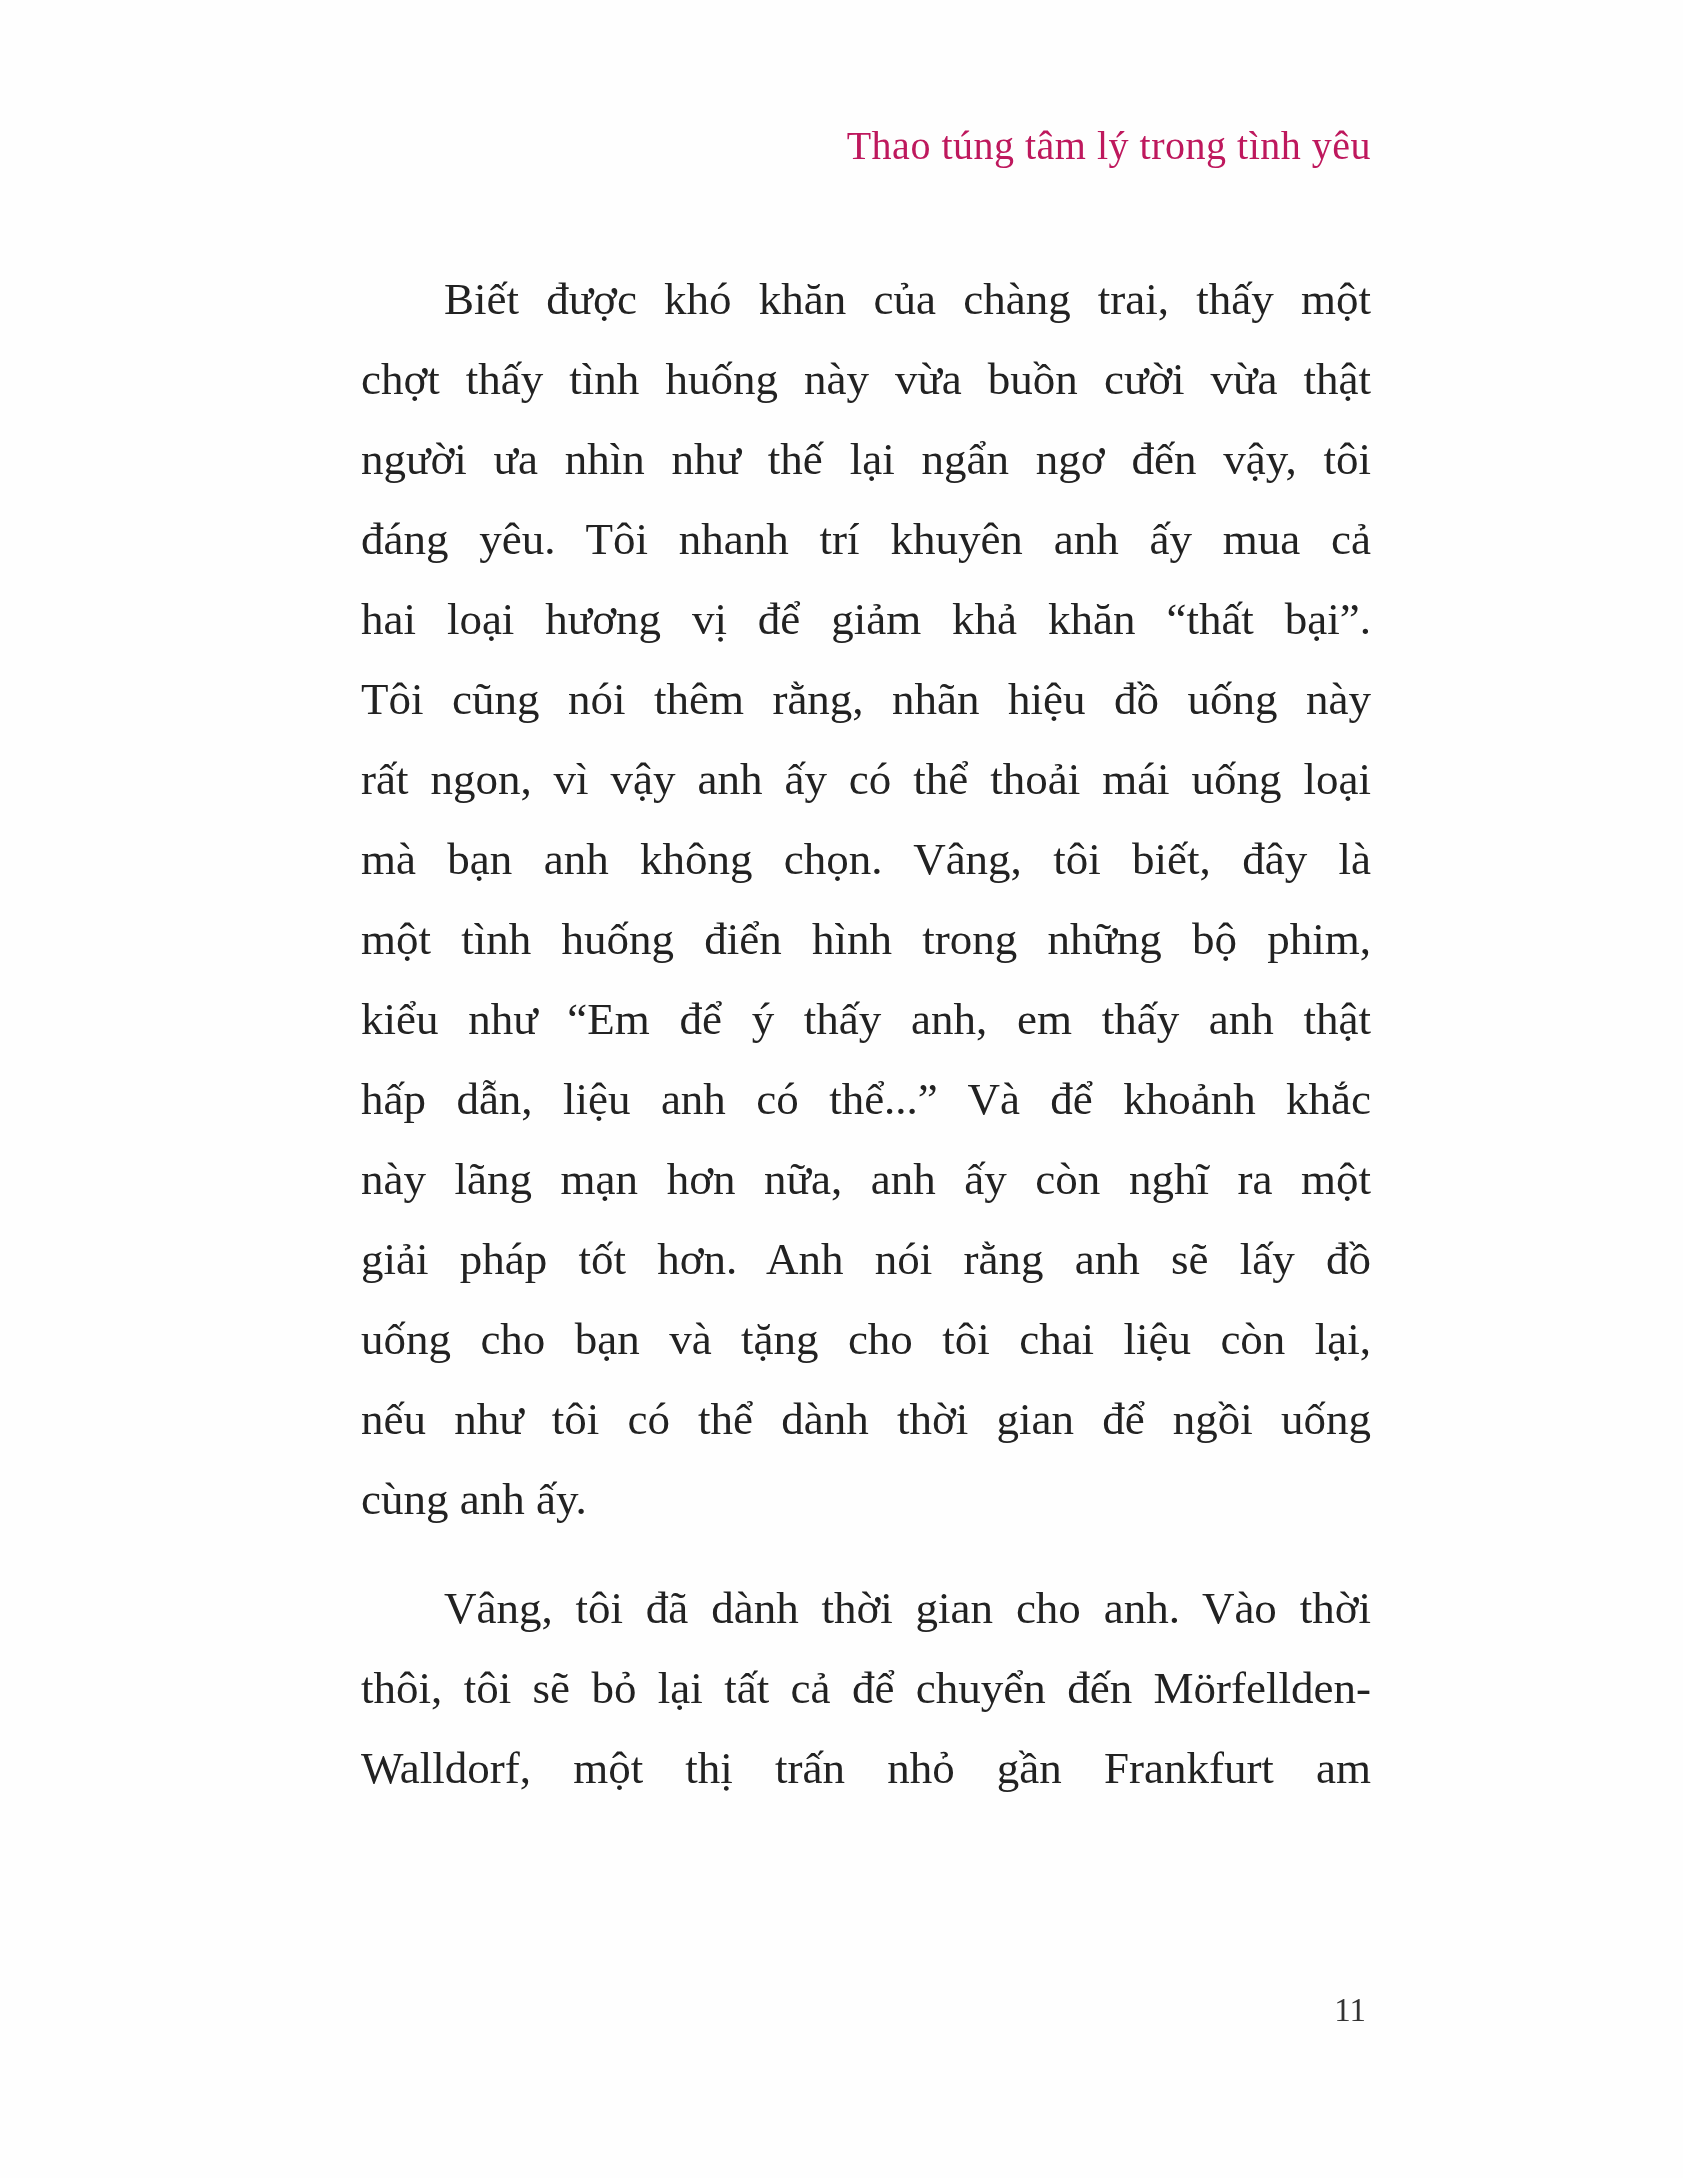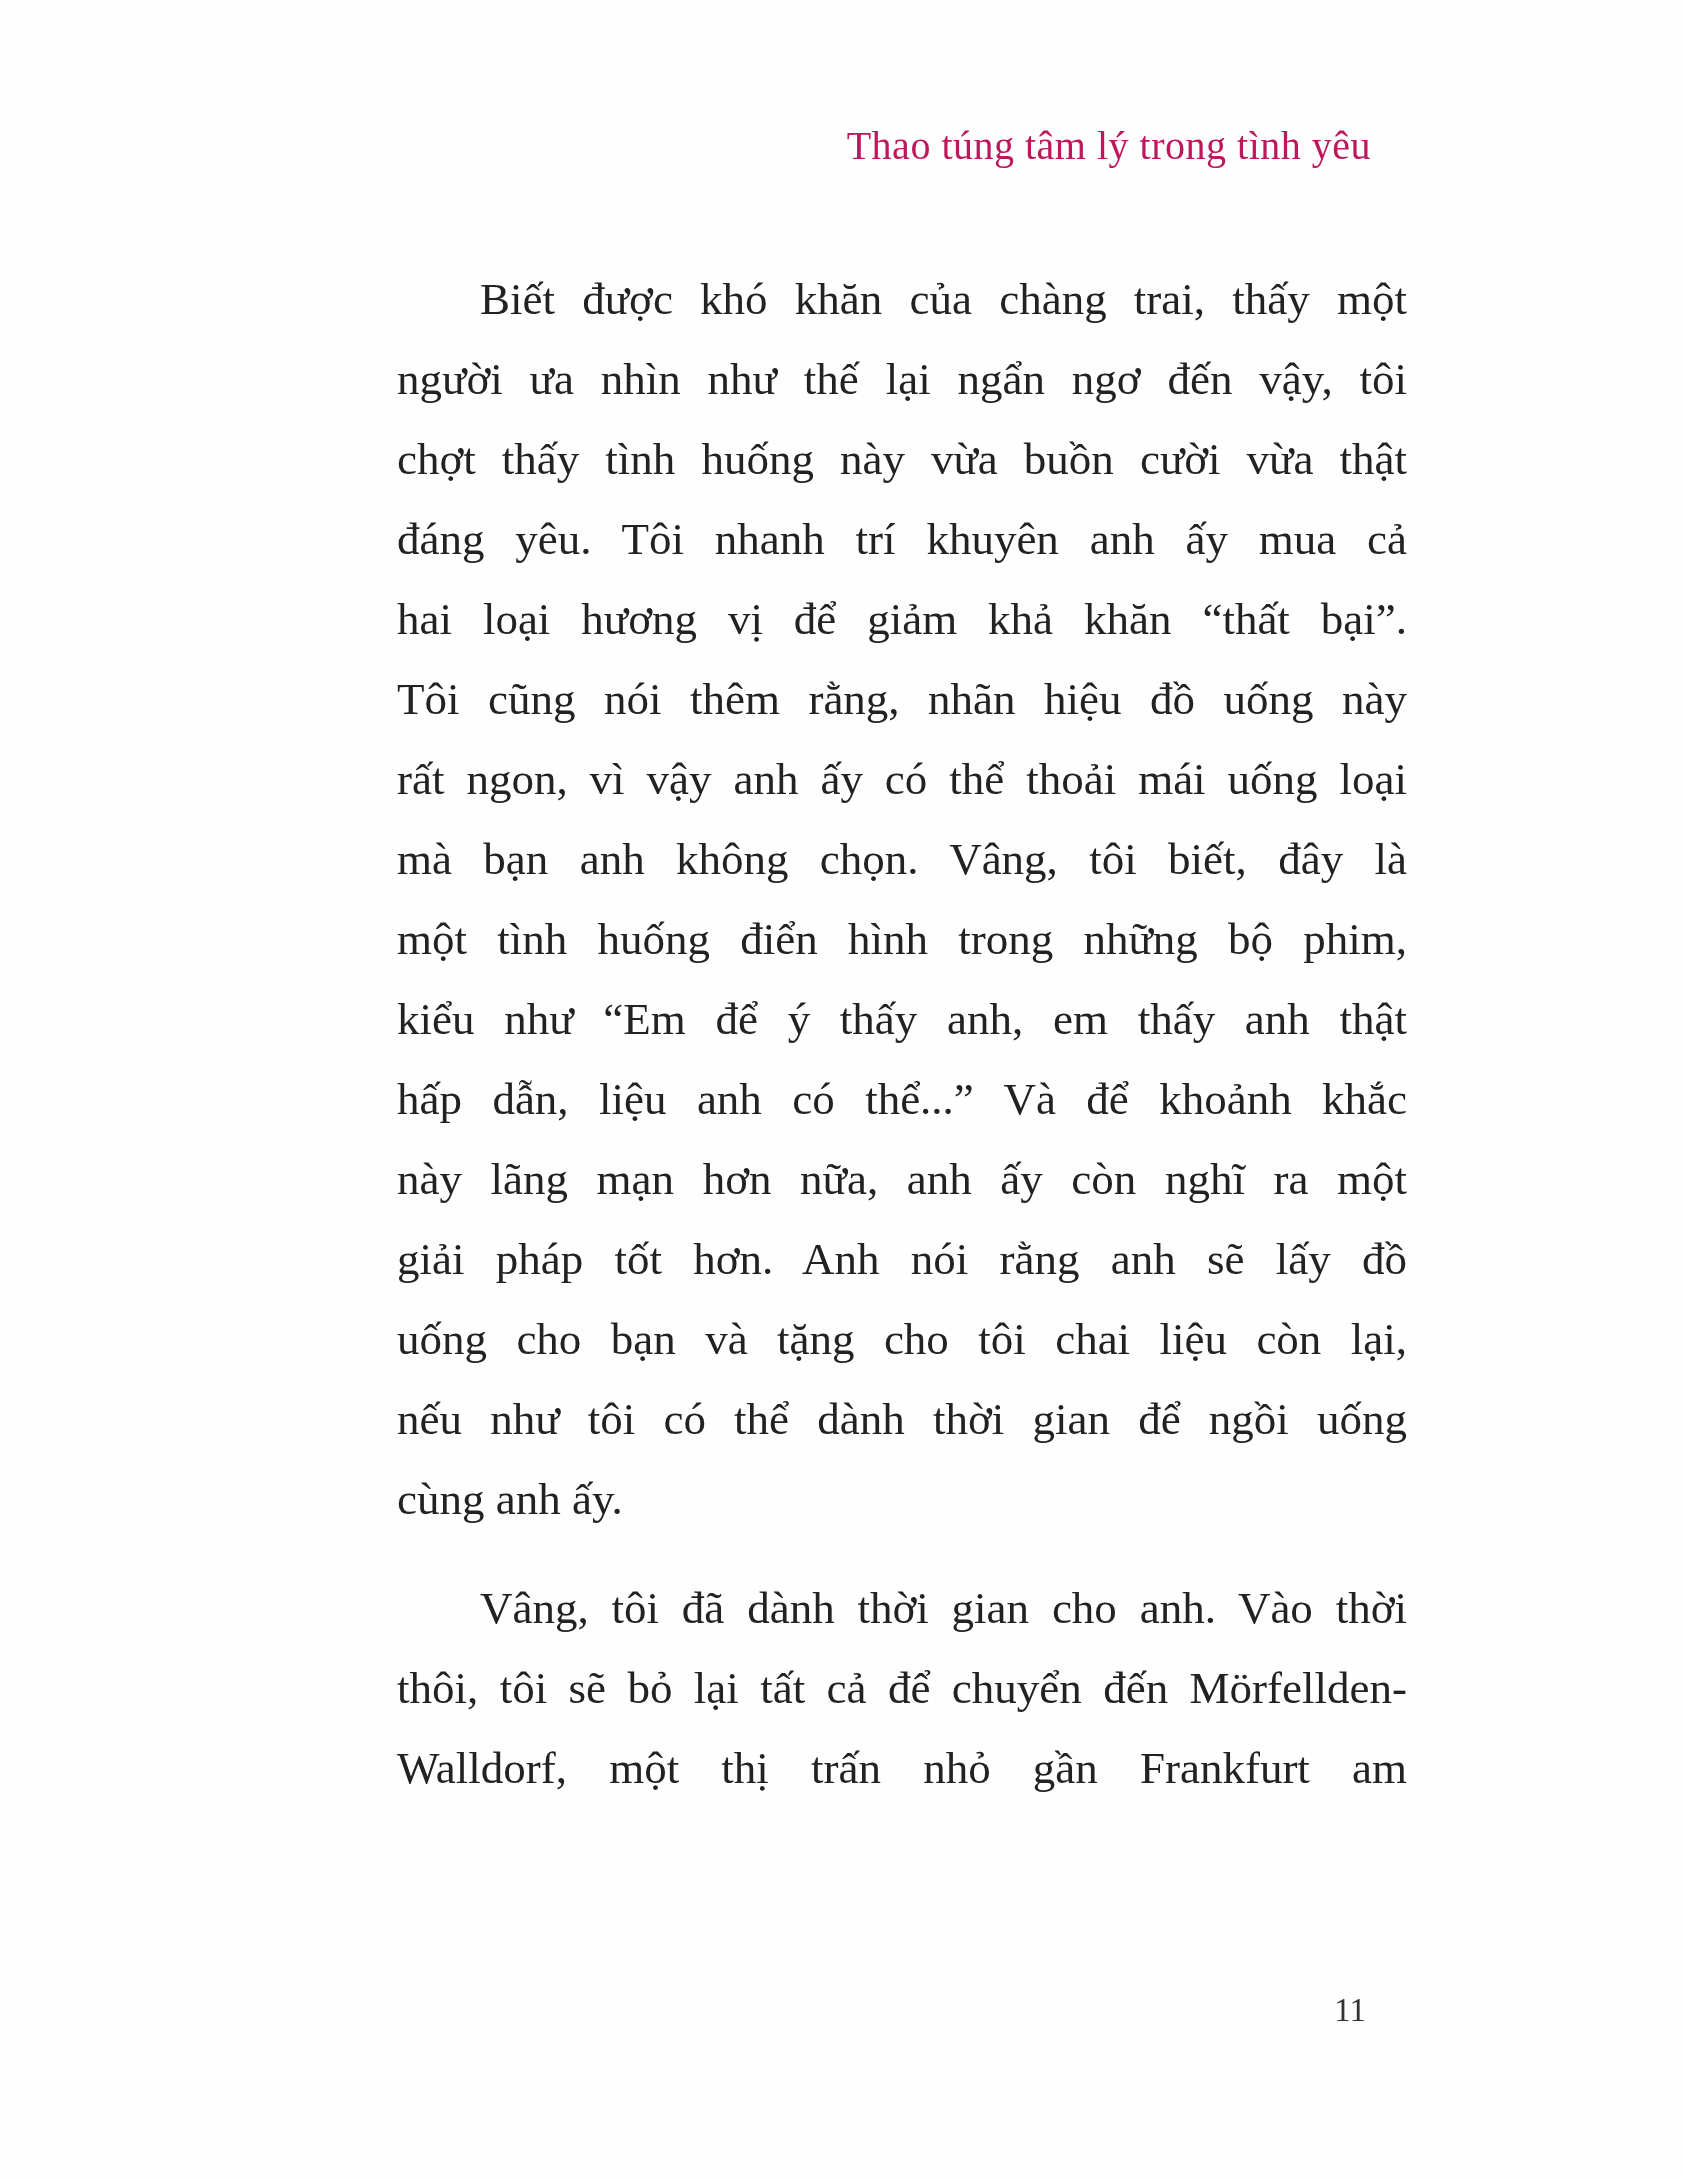--- a/index.html
+++ b/index.html
@@ -25,21 +25,20 @@
     letter-spacing: 0.5px;
     white-space: nowrap;
   }
   .body-text {
     position: absolute;
     left: 361px;
     top: 259px;
     width: 1010px;
     color: #222222;
     font-size: 45px;
-    margin-left: 36px;
   }
   .paragraph {
     margin: 0;
     padding: 0;
   }
   .paragraph + .paragraph {
     margin-top: 29px;
   }
   .line {
     height: 80px;
@@ -67,22 +66,22 @@
 <body>
 
 <div class="page">
 
   <div class="running-header">Thao túng tâm lý trong tình yêu</div>
 
   <div class="body-text">
 
     <div class="paragraph">
       <div class="line indent">Biết được khó khăn của chàng trai, thấy một</div>
+      <div class="line">chợt thấy tình huống này vừa buồn cười vừa thật</div>
       <div class="line">người ưa nhìn như thế lại ngẩn ngơ đến vậy, tôi</div>
-      <div class="line">chợt thấy tình huống này vừa buồn cười vừa thật</div>
       <div class="line">đáng yêu. Tôi nhanh trí khuyên anh ấy mua cả</div>
       <div class="line">hai loại hương vị để giảm khả khăn “thất bại”.</div>
       <div class="line">Tôi cũng nói thêm rằng, nhãn hiệu đồ uống này</div>
       <div class="line">rất ngon, vì vậy anh ấy có thể thoải mái uống loại</div>
       <div class="line">mà bạn anh không chọn. Vâng, tôi biết, đây là</div>
       <div class="line">một tình huống điển hình trong những bộ phim,</div>
       <div class="line">kiểu như “Em để ý thấy anh, em thấy anh thật</div>
       <div class="line">hấp dẫn, liệu anh có thể...” Và để khoảnh khắc</div>
       <div class="line">này lãng mạn hơn nữa, anh ấy còn nghĩ ra một</div>
       <div class="line">giải pháp tốt hơn. Anh nói rằng anh sẽ lấy đồ</div>

